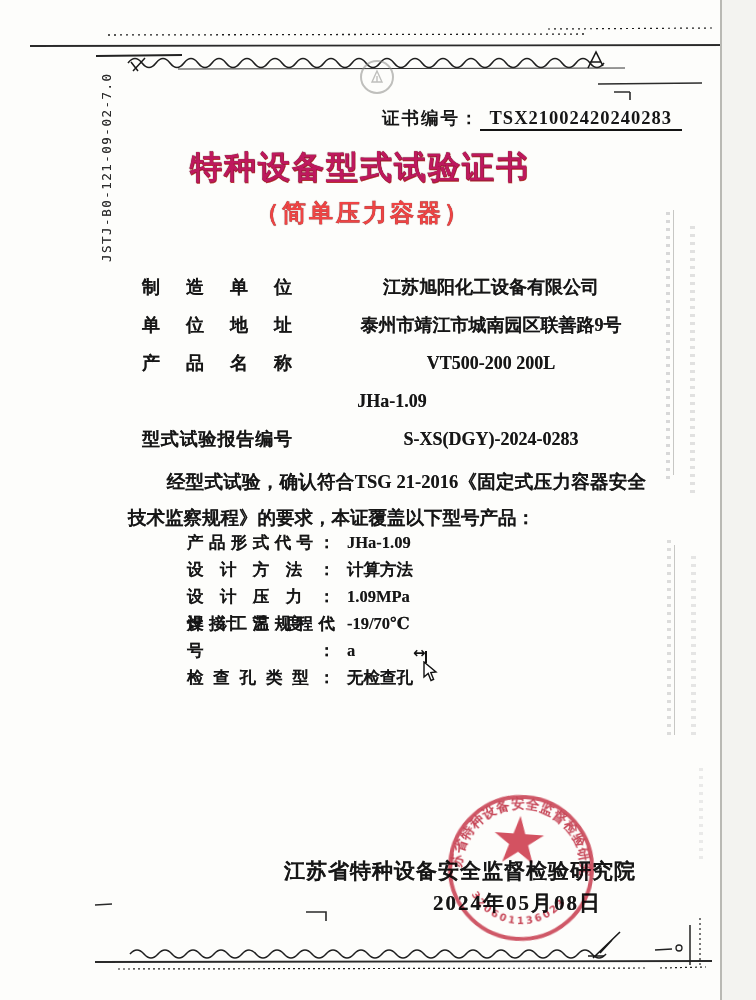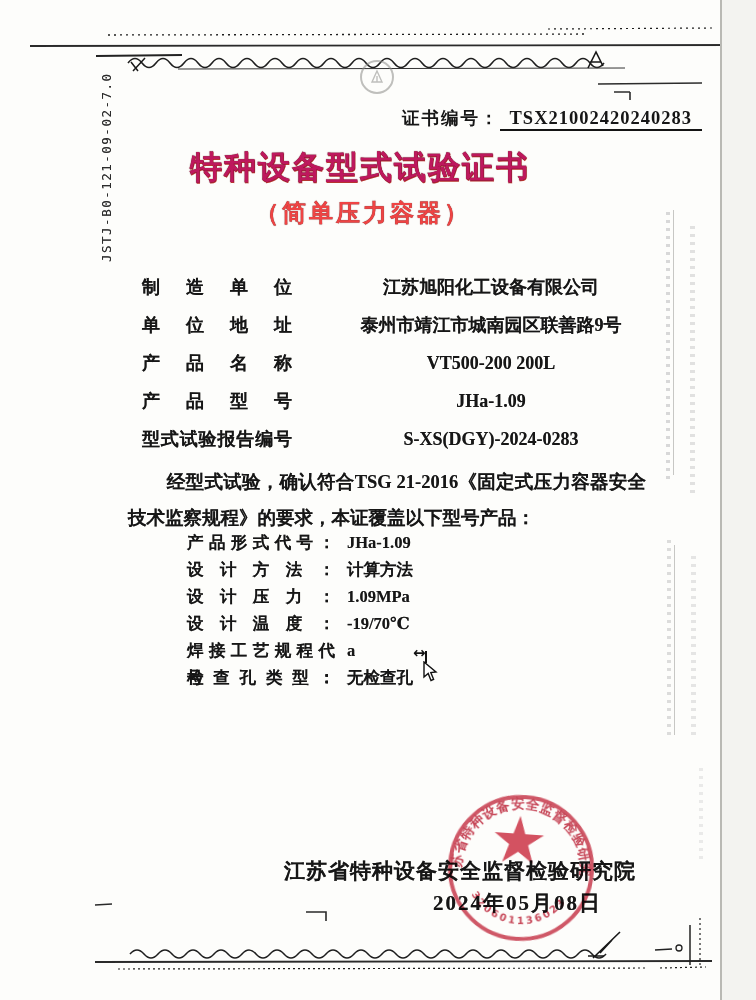--- a/index.html
+++ b/index.html
@@ -14,21 +14,21 @@
   .emblem{position:absolute;left:360px;top:60px;width:30px;height:30px;border:2px solid #8d8d8a;
         border-radius:50%;opacity:.55;display:flex;align-items:center;justify-content:center;}
   .emblem svg{width:18px;height:18px;}
 
   
   .side-code{position:absolute;left:99px;top:262px;transform:rotate(-90deg);transform-origin:left top;
         font-family:"DejaVu Sans Mono","Liberation Mono",monospace;font-size:12.5px;color:#2b2b2b;
         letter-spacing:1.5px;white-space:nowrap;text-shadow:0 0 .5px rgba(0,0,0,.5);}
 
   
-  .cert-no{position:absolute;left:402px;top:106px;font-size:17.5px;display:flex;align-items:baseline;}
+  .cert-no{position:absolute;left:382px;top:106px;font-size:17.5px;display:flex;align-items:baseline;}
   .cert-no .lbl{letter-spacing:2px;font-weight:bold;}
   .cert-no .val{font-weight:bold;letter-spacing:1px;border-bottom:2px solid #141414;
         padding:0 10px 0 10px;font-size:18.5px;}
 
   .title{position:absolute;left:0;top:146px;width:720px;text-align:center;font-size:32px;
         font-weight:bold;letter-spacing:2px;color:#be185d;
         text-shadow:0 0 1px #43070a, .5px .5px 0 #c43b35;}
   .subtitle{position:absolute;left:0;top:197px;width:726px;text-align:center;font-size:24px;
         font-weight:bold;letter-spacing:3px;color:#ef4444;text-shadow:0 0 .8px #500a0a;}
 
@@ -39,21 +39,21 @@
         text-align:justify;text-align-last:justify;text-shadow:0 0 .5px rgba(0,0,0,.6);}
   .form-row .f-value{flex:1;text-align:center;font-size:18px;font-weight:bold;
         text-shadow:0 0 .5px rgba(0,0,0,.55);white-space:nowrap;}
 
   
   .statement{position:absolute;left:128px;top:464px;width:518px;font-size:18.5px;line-height:36px;
         text-indent:2.1em;font-weight:bold;text-shadow:0 0 .5px rgba(0,0,0,.5);text-align:justify;}
 
   
   .details{position:absolute;left:187px;top:529px;width:480px;}
-  .detail-row{display:flex;height:27px;line-height:27px;}
+  .detail-row{display:flex;height:27px;line-height:27px;align-items:flex-end;}
   .detail-row .d-label{width:148px;font-size:16.5px;font-weight:bold;
         text-align:justify;text-align-last:justify;text-shadow:0 0 .5px rgba(0,0,0,.55);}
   .detail-row .d-value{margin-left:12px;font-size:16.5px;font-weight:bold;white-space:pre;
         text-shadow:0 0 .5px rgba(0,0,0,.5);}
 
   
   .issuer{position:absolute;right:120px;top:857px;font-size:21px;font-weight:bold;letter-spacing:1px;
         text-shadow:0 0 .6px rgba(0,0,0,.6);}
   .issue-date{position:absolute;right:154px;top:889px;font-size:21px;font-weight:bold;
         letter-spacing:2px;text-shadow:0 0 .6px rgba(0,0,0,.6);}
@@ -139,21 +139,20 @@
     </div>
     <div class="form-row">
       <span class="f-label">单位地址</span>
       <span class="f-value">泰州市靖江市城南园区联善路9号</span>
     </div>
     <div class="form-row">
       <span class="f-label">产品名称</span>
       <span class="f-value">VT500-200 200L</span>
     </div>
     <div class="form-row">
-      <span class="f-label">产品型号</span>
       <span class="f-value">JHa-1.09</span>
     </div>
     <div class="form-row">
       <span class="f-label">型式试验报告编号</span>
       <span class="f-value">S-XS(DGY)-2024-0283</span>
     </div>
   </div>
 
   <div class="statement">经型式试验，确认符合TSG 21-2016《固定式压力容器安全技术监察规程》的要求，本证覆盖以下型号产品：</div>
 

